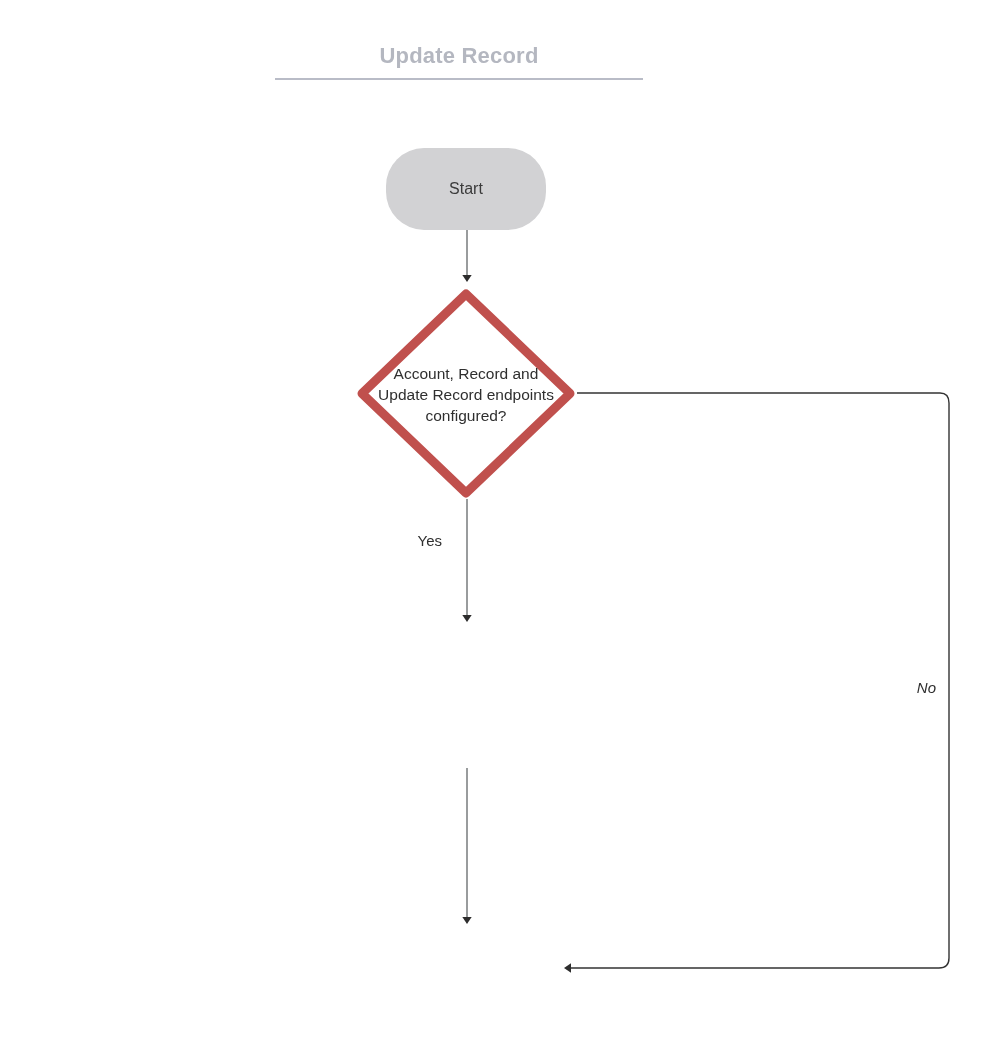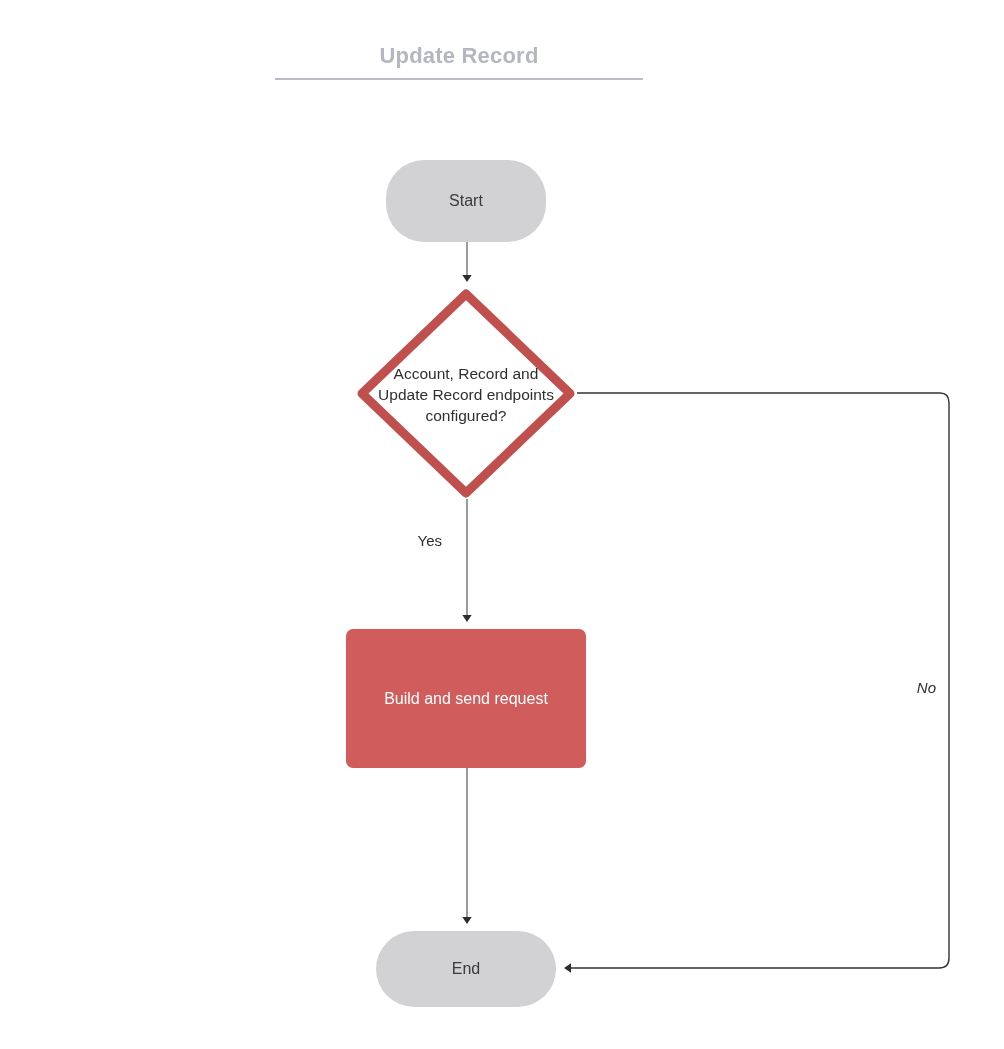--- a/index.html
+++ b/index.html
@@ -64,21 +64,21 @@
   }
 
   .node-terminator {
     background: #d2d2d4;
     border-radius: 38px;
     color: #3b3b3b;
     font-size: 16px;
   }
   #node-start {
     left: 386px;
-    top: 160px;
+    top: 148px;
     width: 160px;
     height: 82px;
   }
   #node-end {
     left: 376px;
     top: 931px;
     width: 180px;
     height: 76px;
     border-radius: 38px;
   }
@@ -178,25 +178,19 @@
 
   <div id="node-decision" class="node">
     <svg class="diamond-svg" viewBox="0 0 220 211" xmlns="http://www.w3.org/2000/svg">
       <path d="M110,6 L214,105.5 L110,205 L6,105.5 Z" fill="#ffffff" stroke="#c0504d" stroke-width="9" stroke-linejoin="round"></path>
     </svg>
     <span class="decision-label">Account, Record and
 Update Record endpoints
 configured?</span>
   </div>
 
-  <div id="node-process" class="node">
-    <span>Build and send request</span>
-  </div>
 
-  <div id="node-end" class="node node-terminator">
-    <span>End</span>
-  </div>
 
   <div id="label-yes" class="edge-label">Yes</div>
 
   <div id="label-no" class="edge-label">No</div>
 
 </div>
 
 </body></html>

